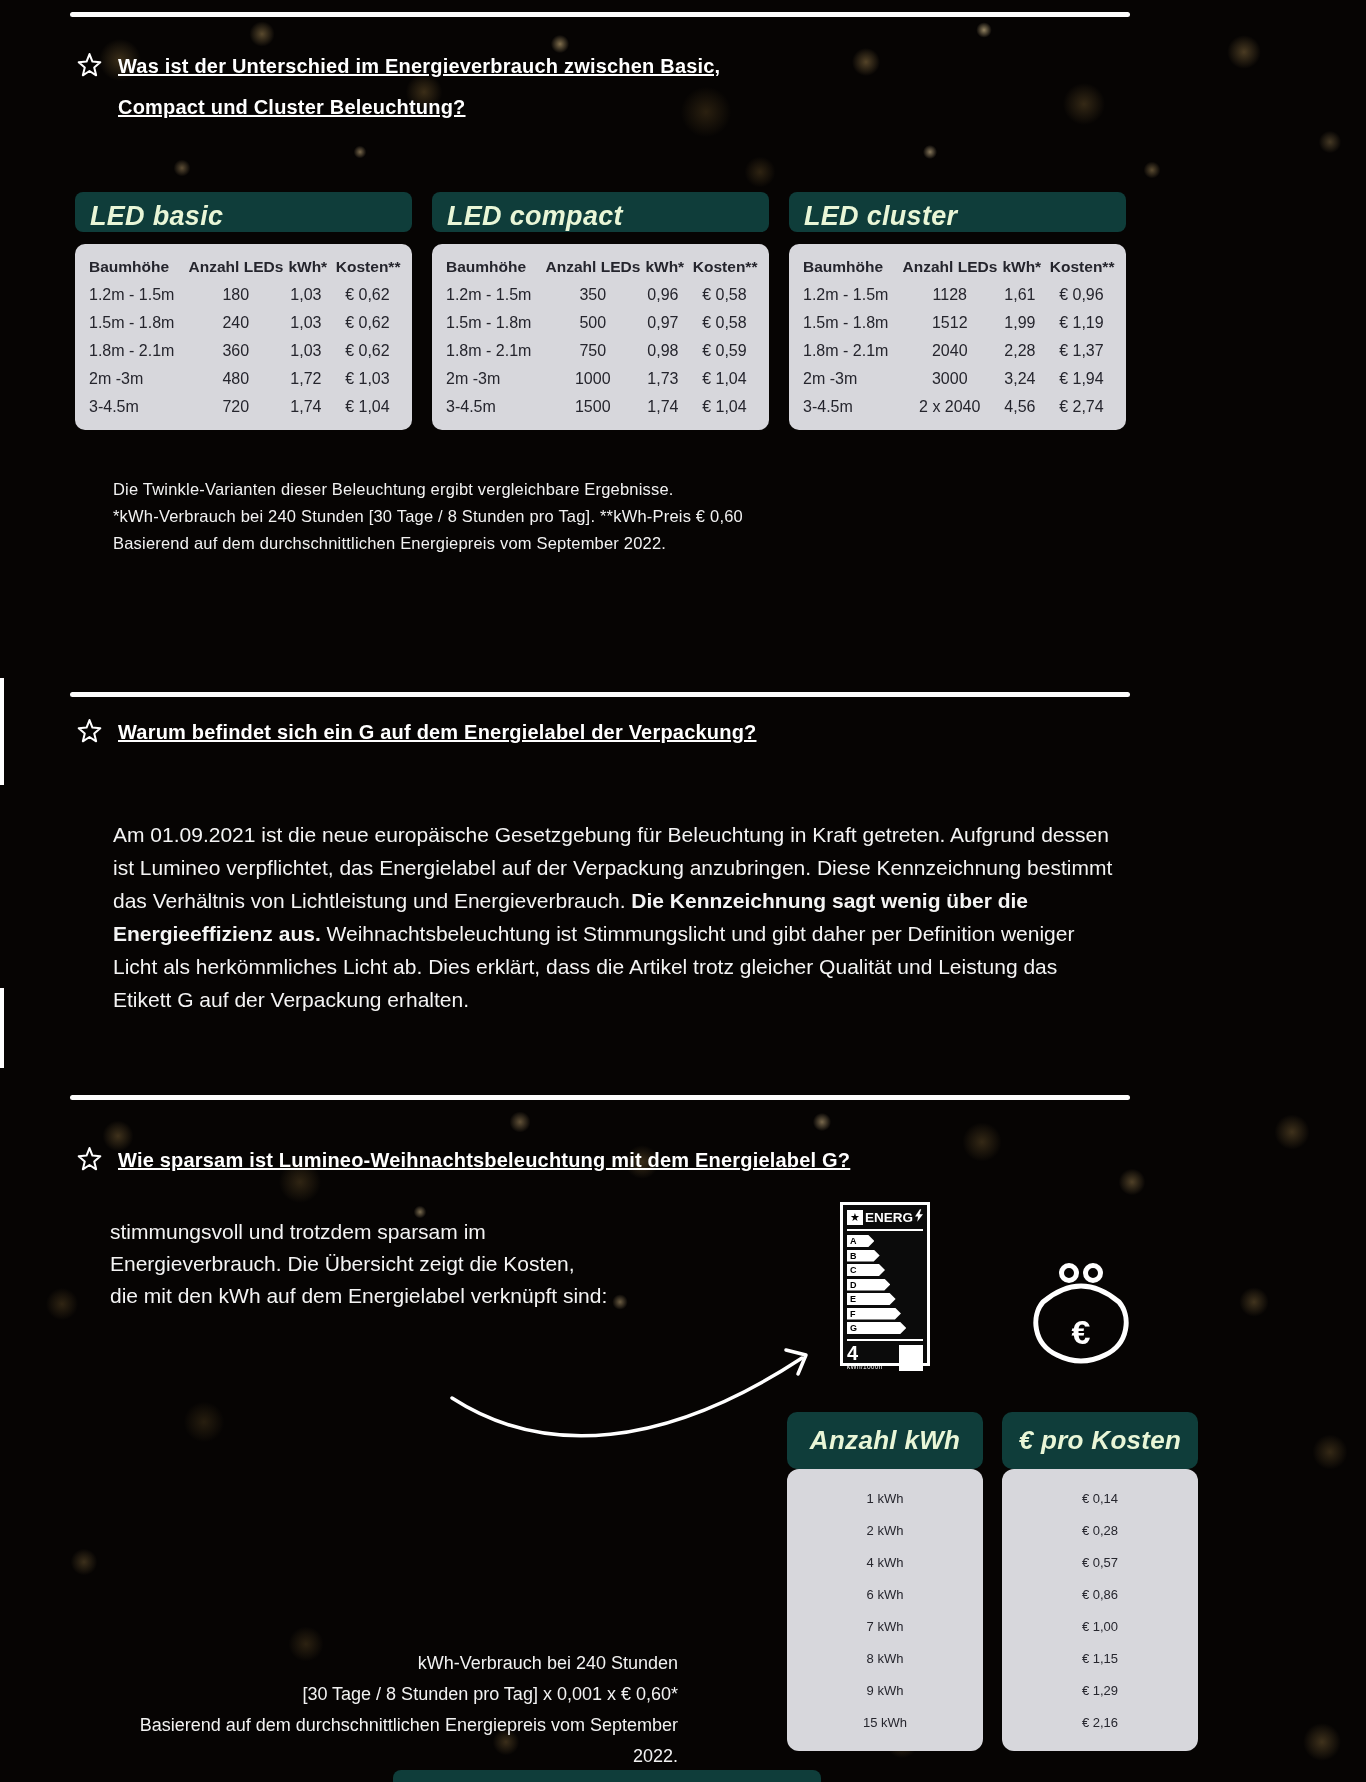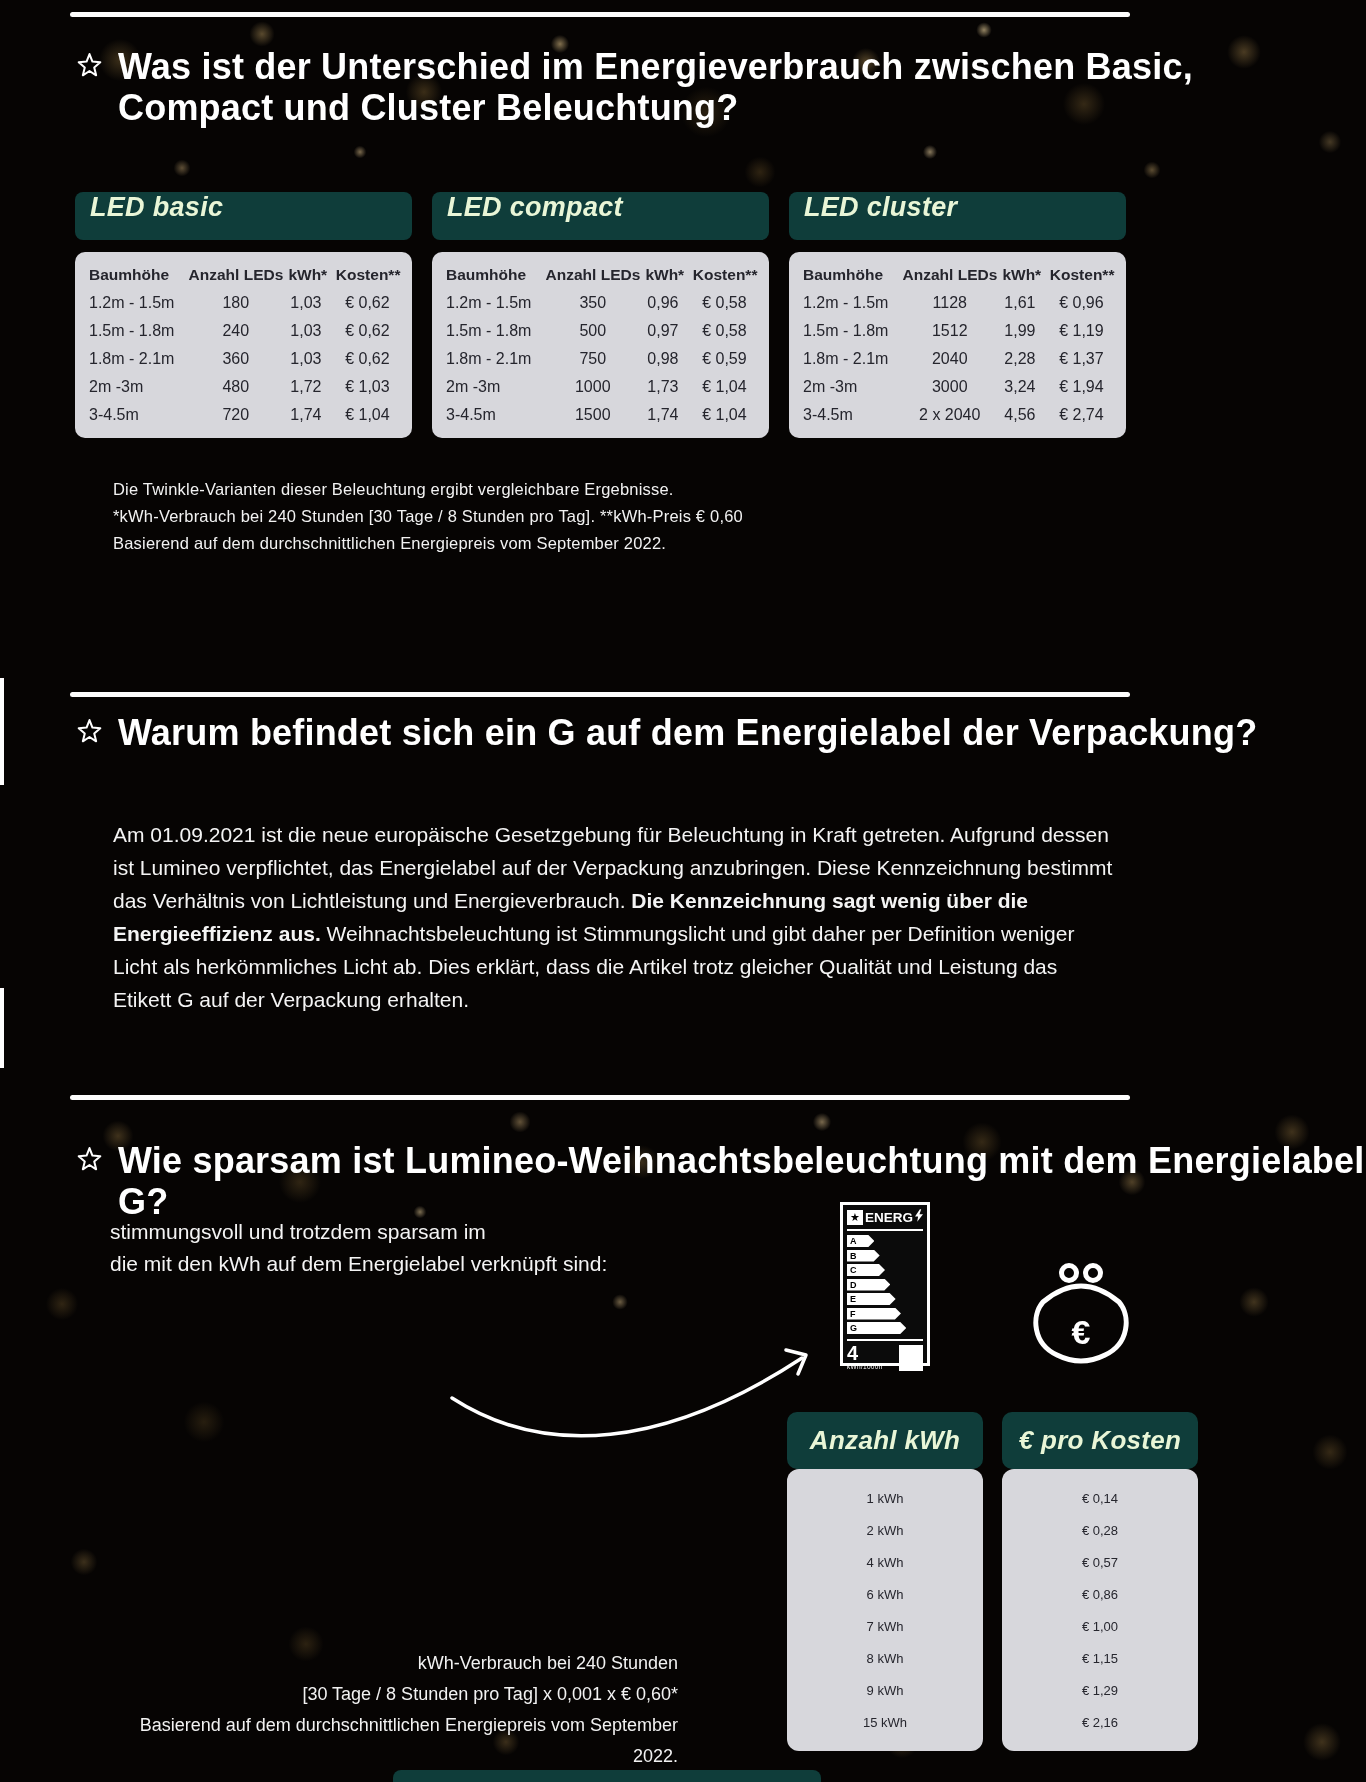--- a/index.html
+++ b/index.html
@@ -42,26 +42,26 @@
       radial-gradient(circle 23px at 902px 1742px, rgba(190,150,80,.26), rgba(190,150,80,0) 70%),
       radial-gradient(circle 27px at 1322px 1742px, rgba(196,156,86,.3), rgba(196,156,86,0) 70%),
       radial-gradient(circle 11px at 620px 1302px, rgba(232,202,146,.45), rgba(232,202,146,0) 70%),
       radial-gradient(circle 9px at 420px 1212px, rgba(238,212,158,.5), rgba(238,212,158,0) 70%);
   }
   .divider{position:absolute;left:70px;width:1060px;height:5px;background:#fdfdfd;border-radius:3px;}
   .edge-mark{position:absolute;left:0;width:4px;background:#fff;}
 
   .sec-head{position:absolute;left:76px;display:flex;gap:15px;align-items:flex-start;}
   .star{flex:0 0 auto;margin-top:6px;}
-  .head-text{font-size:36px;font-weight:bold;line-height:41px;letter-spacing:.2px;color:#fff;}
+  .head-text{font-size:20px;font-weight:bold;line-height:41px;letter-spacing:.2px;color:#fff;text-decoration:underline;}
 
   
   .led-tables{position:absolute;left:75px;top:192px;width:1053px;display:flex;gap:20px;}
   .led-table{width:337px;flex:0 0 337px;}
-  .led-pill{height:48px;background:#0f3d3a;border-radius:8px;display:flex;align-items:flex-start;padding-left:15px;margin-bottom:12px;box-sizing:border-box;}
+  .led-pill{height:40px;background:#0f3d3a;border-radius:8px;display:flex;align-items:flex-end;padding-left:15px;margin-bottom:12px;box-sizing:border-box;}
   .led-title{font-style:italic;font-weight:600;font-size:27px;color:#e9f6d7;letter-spacing:.3px;}
   .led-body{background:#d7d7dc;border-radius:10px;padding:9px 8px 9px 14px;color:#25252d;box-sizing:border-box;}
   .lrow{display:grid;grid-template-columns:1.18fr 1.05fr .58fr .85fr;height:28px;align-items:center;}
   .lrow .lcell{font-size:16px;text-align:center;white-space:nowrap;}
   .lrow .lcell:first-child{text-align:left;}
   .lrow.lhead .lcell{font-weight:bold;font-size:15.5px;}
 
   .footnote{position:absolute;left:113px;top:476px;font-size:16.5px;line-height:27px;color:#f2f2f2;letter-spacing:.2px;}
 
   .para{position:absolute;left:113px;top:818px;width:1002px;font-size:21px;line-height:33px;color:#f4f4f4;}
@@ -274,20 +274,21 @@
     <span class="star">
       <svg width="27" height="27" viewBox="0 0 24 24">
           <path d="M12 1.8 L14.6 8.5 L21.6 9.1 L16.2 13.7 L17.9 20.7 L12 16.9 L6.1 20.7 L7.8 13.7 L2.4 9.1 L9.4 8.5 Z" fill="none" stroke="#fff" stroke-width="1.8" stroke-linejoin="round"></path>
         </svg>
     </span>
     <div class="head-text">Wie sparsam ist Lumineo-Weihnachtsbeleuchtung mit dem Energielabel G?</div>
   </div>
 
   <div class="intro">
       <div>stimmungsvoll und trotzdem sparsam im</div>
+      <div>Energieverbrauch. Die Übersicht zeigt die Kosten,</div>
       <div>die mit den kWh auf dem Energielabel verknüpft sind:</div>
     </div>
 
   <div class="elabel">
     <div class="elabel-top">
       <span class="star-box">★</span>
       <span class="energ">ENERG</span>
       <span>
         <svg width="8" height="13" viewBox="0 0 9 14">
             <path d="M5.5 0 L0 8 L3.5 8 L2.5 14 L9 5.5 L5 5.5 L7 0 Z" fill="#fff"></path>

